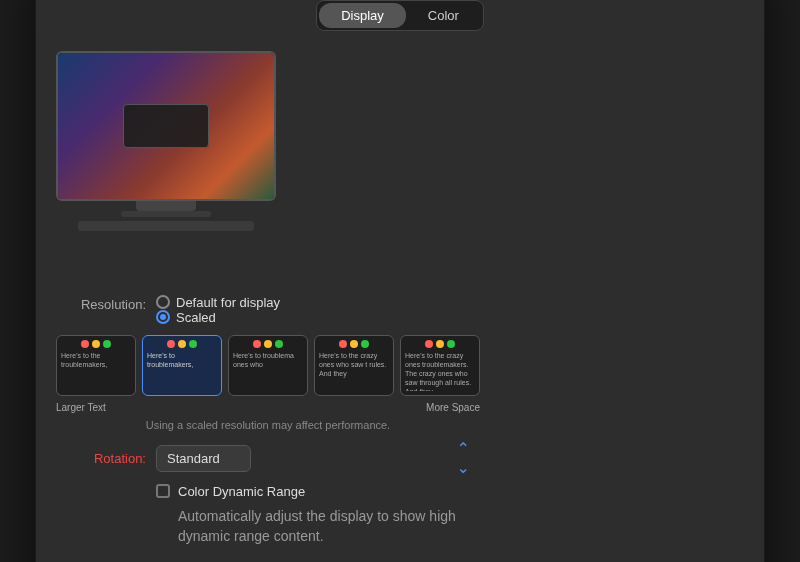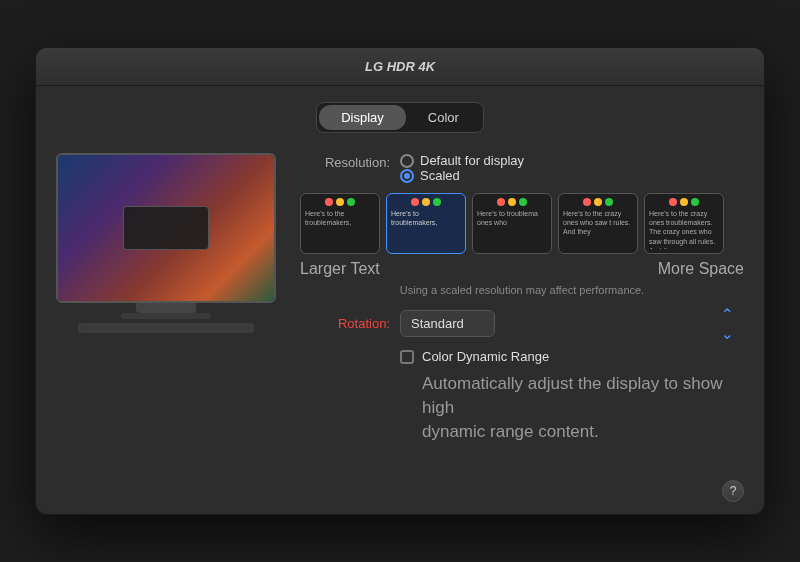--- a/index.html
+++ b/index.html
@@ -61,20 +61,21 @@
     }
     .tab.active {
       background: #555;
       color: #fff;
       font-weight: 500;
     }
     .main-row {
       display: flex;
       gap: 24px;
       align-items: flex-start;
+      flex-direction: column;
     }
     .monitor-preview {
       flex: 0 0 220px;
     }
     .monitor-image {
       width: 220px;
       height: 150px;
       background: #111;
       border-radius: 6px;
       border: 2px solid #555;
@@ -221,21 +222,21 @@
     }
     .scaled-item.selected .scaled-item-text {
       color: #ccc;
     }
     .scaled-labels {
       display: flex;
       justify-content: space-between;
       margin-bottom: 6px;
     }
     .scaled-label {
-      font-size: 16px;
+      font-size: 10px;
       color: #aaa;
     }
     .performance-note {
       font-size: 11px;
       color: #888;
       text-align: center;
       margin-bottom: 14px;
     }
     .rotation-row {
       display: flex;
@@ -294,21 +295,21 @@
       border-radius: 3px;
       background: transparent;
       flex-shrink: 0;
     }
     .hdr-title {
       color: #ddd;
       font-size: 13px;
       font-weight: 500;
     }
     .hdr-desc {
-      font-size: 17px;
+      font-size: 14px;
       color: #999;
       line-height: 1.4;
       margin-left: 22px;
     }
     .bottom-bar {
       display: flex;
       justify-content: flex-end;
       align-items: center;
       padding: 16px 20px 12px;
       gap: 8px;

